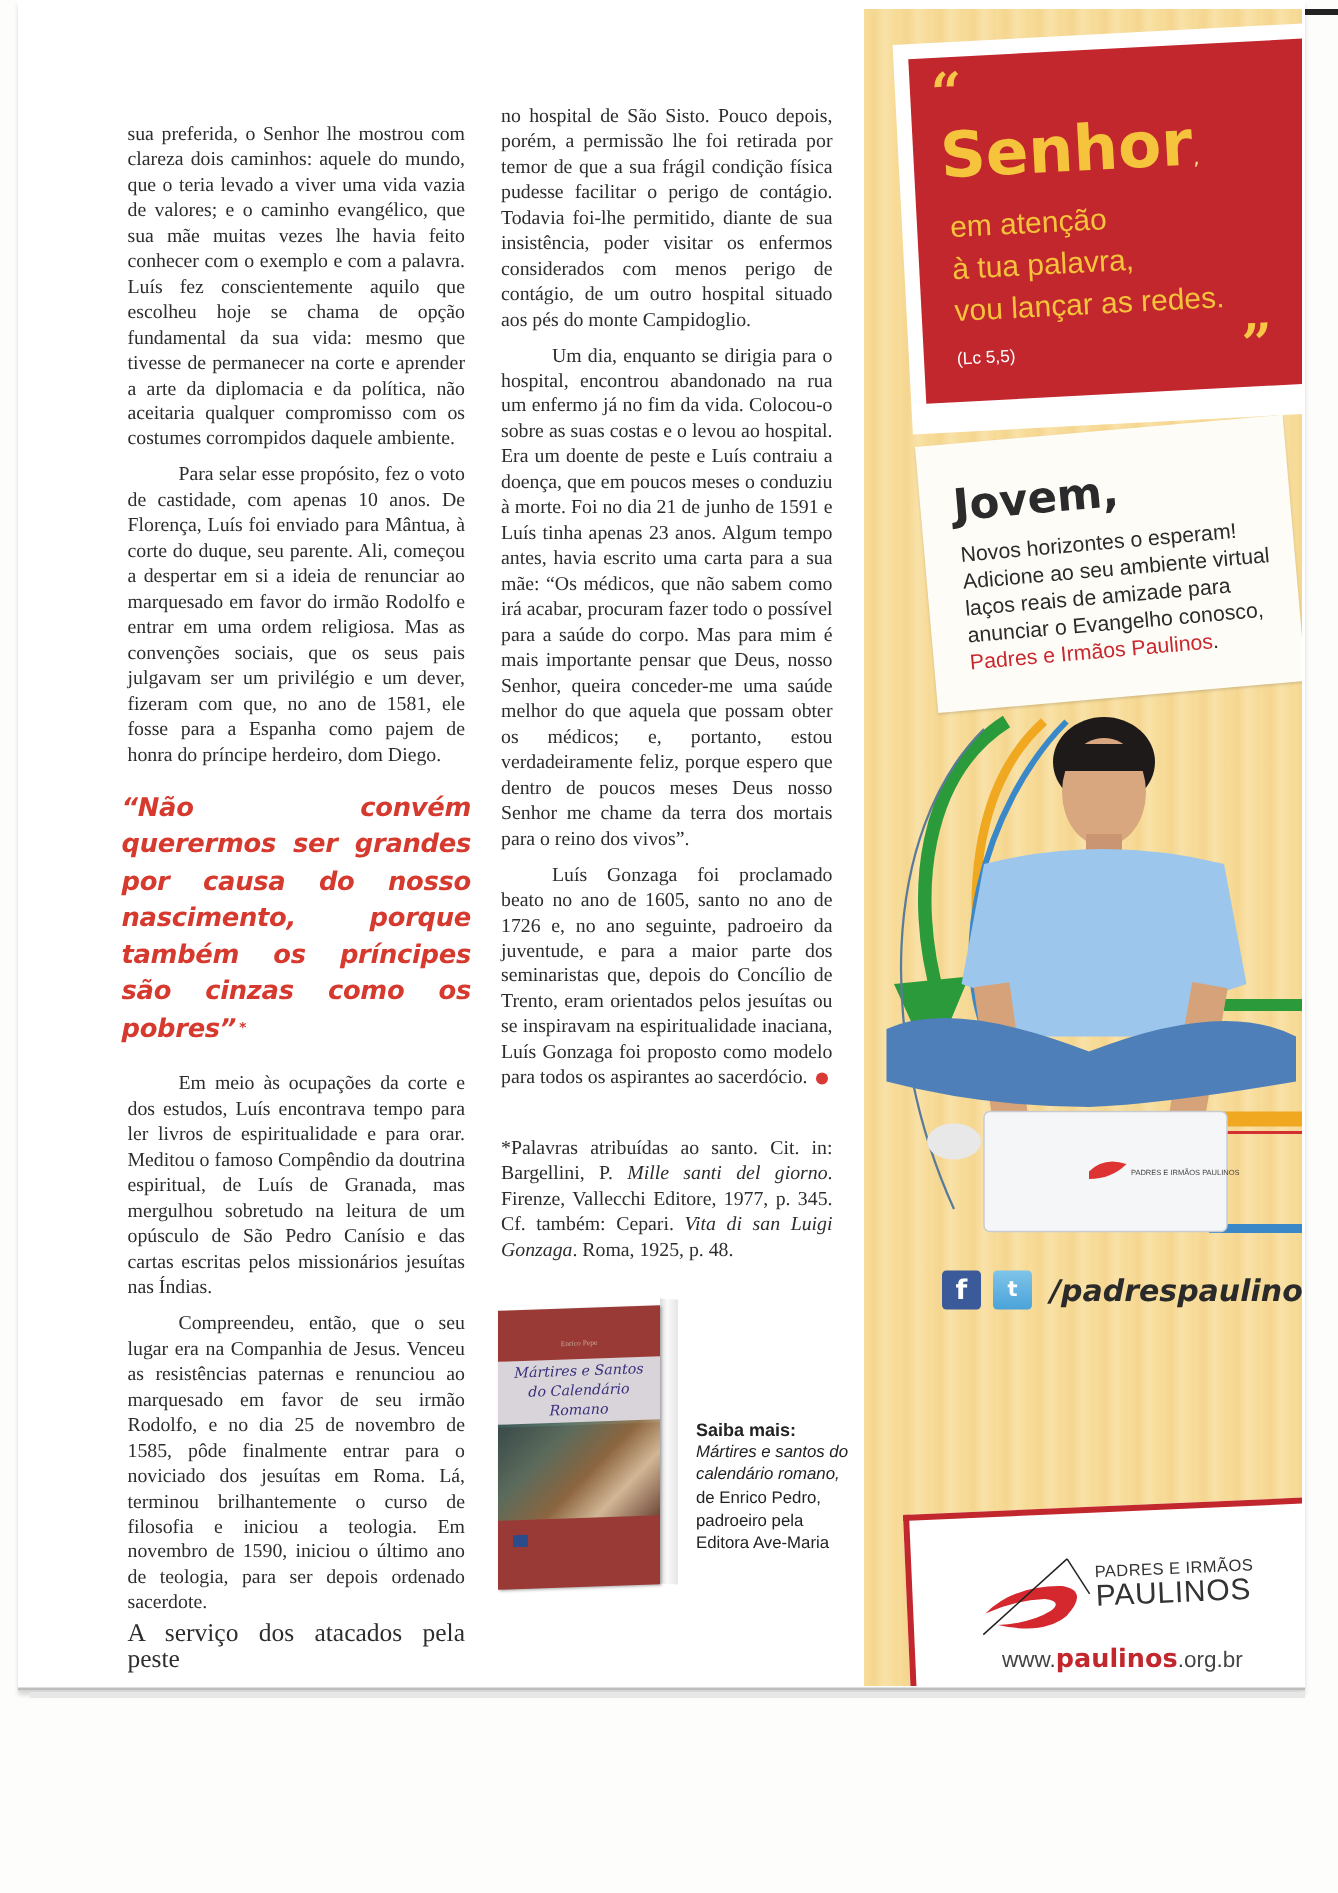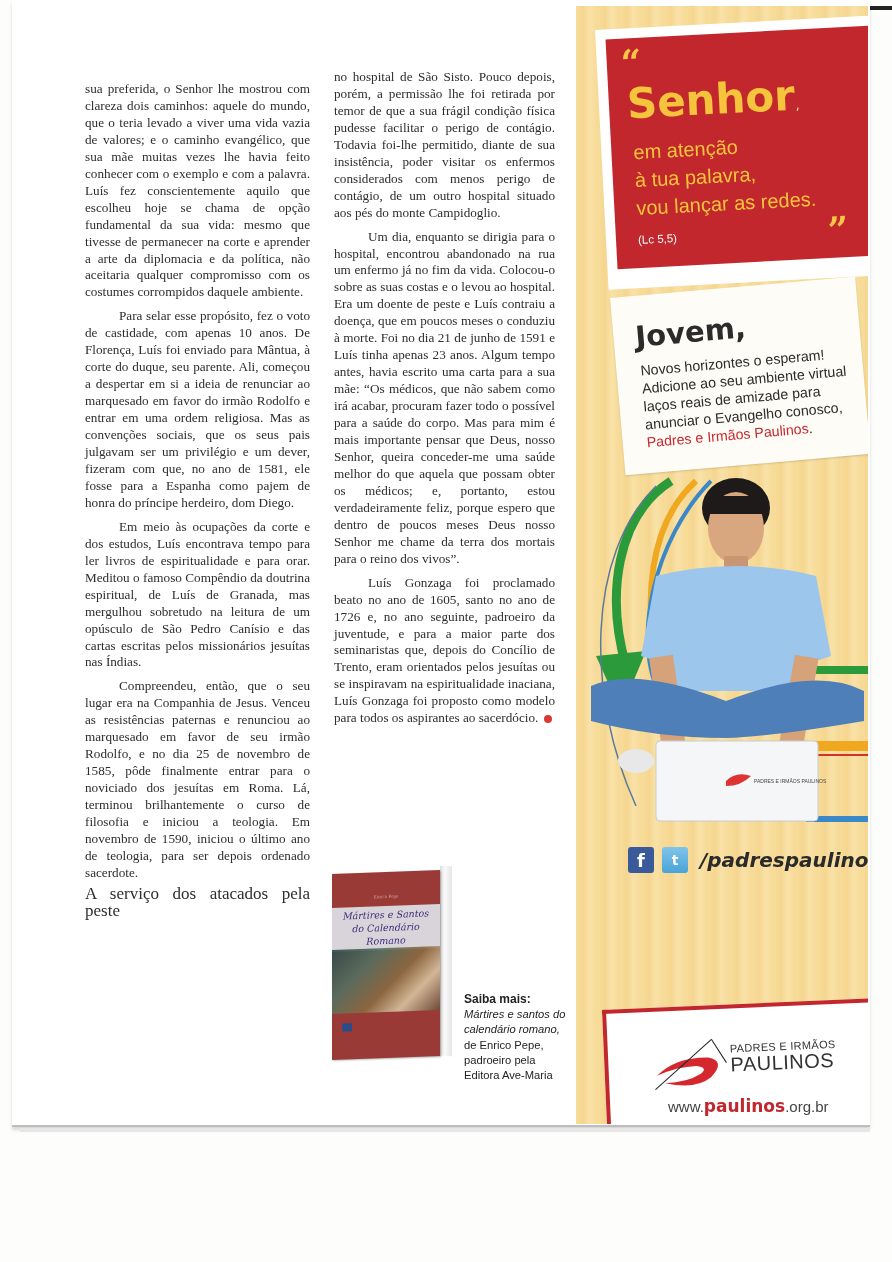--- a/index.html
+++ b/index.html
@@ -38,21 +38,21 @@
   .book-front { position:absolute; left:2px; top:10px; width:108px; height:186px; background:#9a3a36;
     transform:skewY(-2deg); box-shadow:1px 1px 2px rgba(0,0,0,0.3); }
   .book-pages { position:absolute; left:110px; top:4px; width:12px; height:190px; background:linear-gradient(90deg,#ddd,#fafafa 40%,#e5e5e5); transform:skewY(3deg); }
   .book-band { position:absolute; left:0; top:34px; width:108px; height:44px; background:#d8d4da; }
   .book-title { position:absolute; left:0; top:36px; width:108px; text-align:center;
     font-family:"DejaVu Serif", serif; font-style:italic; font-size:9.5px; line-height:13px; color:#3a2e7a; }
   .book-author { position:absolute; left:0; top:22px; width:108px; text-align:center; font-size:5px; color:#c9a99a; }
   .book-art { position:absolute; left:0; top:76px; width:108px; height:64px;
     background:linear-gradient(135deg,#2d4a4a 0%,#547060 30%,#8a6a40 55%,#d8c4a0 75%,#6a4a3a 100%); opacity:0.9; }
   .book-logo { position:absolute; left:10px; top:150px; width:10px; height:8px; background:#2a4c8a; }
-  .saiba { position:absolute; left:464px; top:992px; width:110px; font-family:"Liberation Sans", sans-serif;
+  .saiba { position:absolute; left:464px; top:946px; width:110px; font-family:"Liberation Sans", sans-serif;
     font-size:11.2px; line-height:15.2px; color:#222; }
   .saiba .h { font-weight:bold; font-size:12px; }
   .saiba i { font-style:italic; }
 
   
   .ad { position:absolute; left:576px; top:6px; width:292px; height:1118px;
     background:repeating-linear-gradient(90deg,#f7dc9a 0px,#f5d690 7px,#f9e2a8 14px,#f6d994 22px);
     overflow:hidden; }
   .quote-card { position:absolute; left:19px; top:24px; width:290px; height:260px; background:#fff;
     transform:rotate(-3deg); transform-origin:left top; }
@@ -93,49 +93,51 @@
 </head>
 <body>
 
 <div class="page"></div>
 <div class="page-under"></div>
 <div class="corner-mark"></div>
 
 <div class="col col1">
   <p>sua preferida, o Senhor lhe mostrou com clareza dois caminhos: aquele do mundo, que o teria levado a viver uma vida vazia de valores; e o caminho evangélico, que sua mãe muitas vezes lhe havia feito conhecer com o exemplo e com a palavra. Luís fez conscientemente aquilo que escolheu hoje se chama de opção fundamental da sua vida: mesmo que tivesse de permanecer na corte e aprender a arte da diplomacia e da política, não aceitaria qualquer compromisso com os costumes corrompidos daquele ambiente.</p>
   <p class="ind">Para selar esse propósito, fez o voto de castidade, com apenas 10 anos. De Florença, Luís foi enviado para Mântua, à corte do duque, seu parente. Ali, começou a despertar em si a ideia de renunciar ao marquesado em favor do irmão Rodolfo e entrar em uma ordem religiosa. Mas as convenções sociais, que os seus pais julgavam ser um privilégio e um dever, fizeram com que, no ano de 1581, ele fosse para a Espanha como pajem de honra do príncipe herdeiro, dom Diego.</p>
+  <div class="pull"><span>“Não convém querermos ser grandes por causa do nosso nascimento, porque também os príncipes são cinzas como os pobres”</span><span class="star">*</span></div>
   <p class="ind">Em meio às ocupações da corte e dos estudos, Luís encontrava tempo para ler livros de espiritualidade e para orar. Meditou o famoso Compêndio da doutrina espiritual, de Luís de Granada, mas mergulhou sobretudo na leitura de um opúsculo de São Pedro Canísio e das cartas escritas pelos missionários jesuítas nas Índias.</p>
   <p class="ind">Compreendeu, então, que o seu lugar era na Companhia de Jesus. Venceu as resistências paternas e renunciou ao marquesado em favor de seu irmão Rodolfo, e no dia 25 de novembro de 1585, pôde finalmente entrar para o noviciado dos jesuítas em Roma. Lá, terminou brilhantemente o curso de filosofia e iniciou a teologia. Em novembro de 1590, iniciou o último ano de teologia, para ser depois ordenado sacerdote.</p>
   <p class="subhead">A serviço dos atacados pela peste</p>
 </div>
 
 <div class="col col2">
   <p>no hospital de São Sisto. Pouco depois, porém, a permissão lhe foi retirada por temor de que a sua frágil condição física pudesse facilitar o perigo de contágio. Todavia foi-lhe permitido, diante de sua insistência, poder visitar os enfermos considerados com menos perigo de contágio, de um outro hospital situado aos pés do monte Campidoglio.</p>
   <p class="ind">Um dia, enquanto se dirigia para o hospital, encontrou abandonado na rua um enfermo já no fim da vida. Colocou-o sobre as suas costas e o levou ao hospital. Era um doente de peste e Luís contraiu a doença, que em poucos meses o conduziu à morte. Foi no dia 21 de junho de 1591 e Luís tinha apenas 23 anos. Algum tempo antes, havia escrito uma carta para a sua mãe: “Os médicos, que não sabem como irá acabar, procuram fazer todo o possível para a saúde do corpo. Mas para mim é mais importante pensar que Deus, nosso Senhor, queira conceder-me uma saúde melhor do que aquela que possam obter os médicos; e, portanto, estou verdadeiramente feliz, porque espero que dentro de poucos meses Deus nosso Senhor me chame da terra dos mortais para o reino dos vivos”.</p>
   <p class="ind"><span>Luís Gonzaga foi proclamado beato no ano de 1605, santo no ano de 1726 e, no ano seguinte, padroeiro da juventude, e para a maior parte dos seminaristas que, depois do Concílio de Trento, eram orientados pelos jesuítas ou se inspiravam na espiritualidade inaciana, Luís Gonzaga foi proposto como modelo para todos os aspirantes ao sacerdócio.</span><span class="red-dot"></span></p>
+  <p class="footnote" style="text-align:justify"><span>*Palavras atribuídas ao santo. Cit. in: Bargellini, P. </span><i>Mille santi del giorno</i><span>. Firenze, Vallecchi Editore, 1977, p. 345. Cf. também: Cepari. </span><i>Vita di san Luigi Gonzaga</i><span>. Roma, 1925, p. 48.</span></p>
 </div>
 
 <div class="book">
   <div class="book-pages"></div>
   <div class="book-front">
     <div class="book-author">Enrico Pepe</div>
     <div class="book-band"></div>
     <div class="book-title">
       <div>Mártires e Santos</div>
       <div>do Calendário</div>
       <div>Romano</div>
     </div>
     <div class="book-art"></div>
     <div class="book-logo"></div>
   </div>
 </div>
 <div class="saiba">
   <div class="h">Saiba mais:</div>
   <div><i>Mártires e santos do calendário romano,</i></div>
-  <div>de Enrico Pepe,</div>
+  <div>de Enrico Pedro,</div>
   <div>padroeiro pela</div>
   <div>Editora Ave-Maria</div>
 </div>
 
 <div class="ad">
   <div class="quote-card">
     <div class="quote-red">
       <div class="q-open">“</div>
       <div class="q-big"><span>Senhor</span><span class="comma">,</span></div>
       <div class="q-lines">

